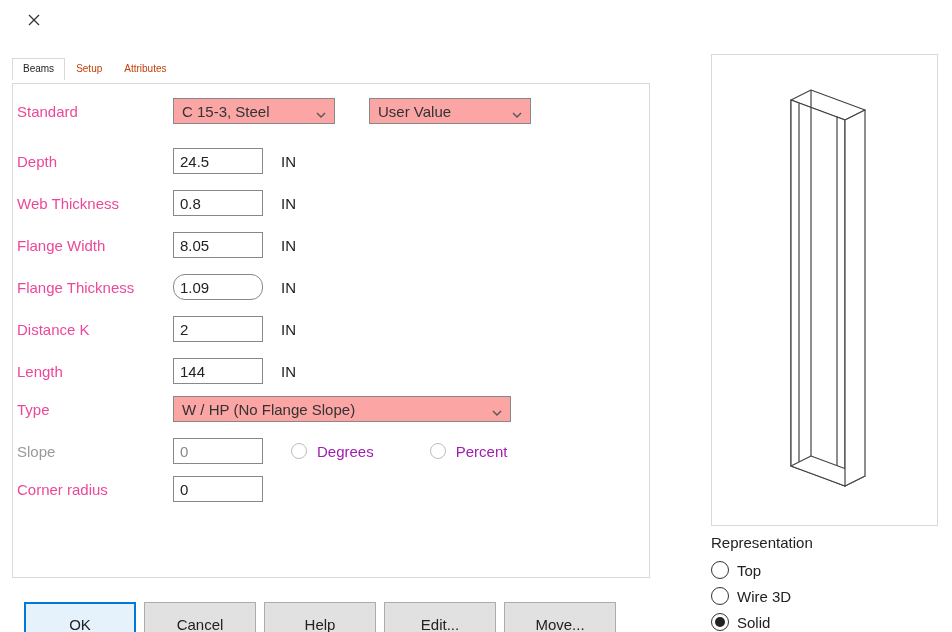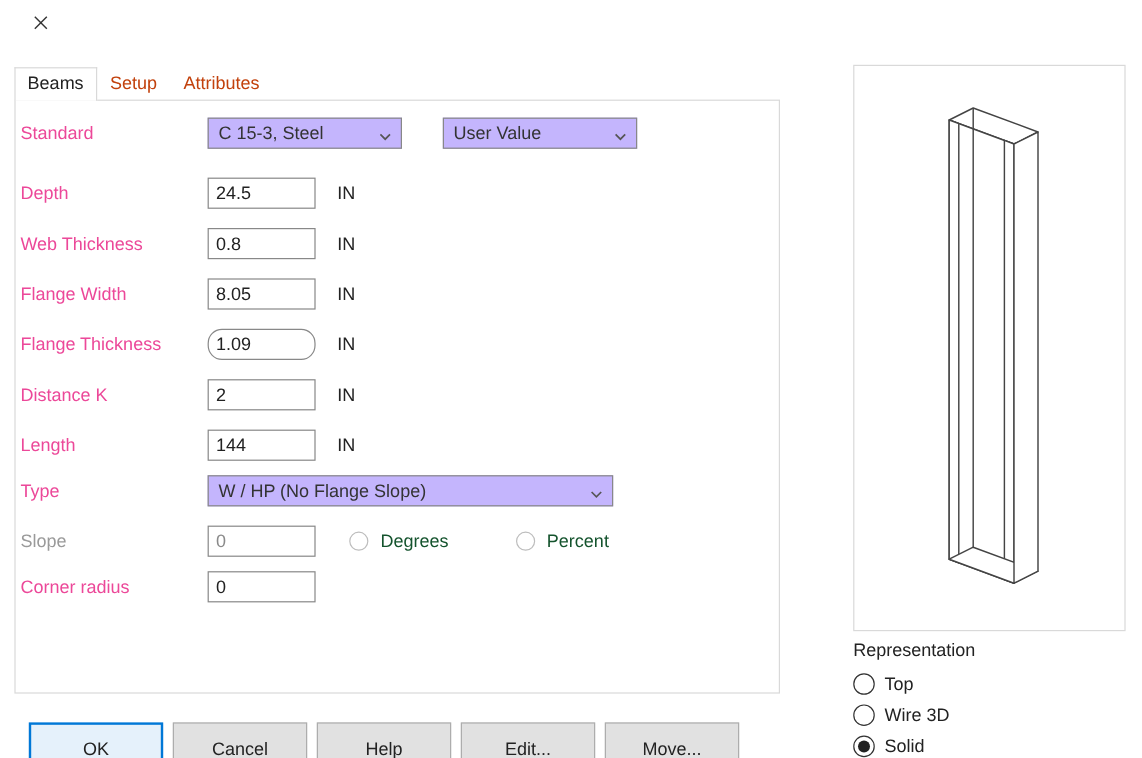--- a/index.html
+++ b/index.html
@@ -40,23 +40,23 @@
   }
   .left-pane {
     position: absolute;
     top: 14px;
     left: 12px;
     width: 638px;
     height: 524px;
   }
   .tabstrip {
     display: flex;
-    align-items: flex-end;
+    align-items: center;
     height: 30px;
-    font-size: 15px;
+    font-size: 10px;
   }
   .tab {
     padding: 4px 10px 6px 10px;
     border: 1px solid transparent;
     border-bottom: none;
     color: #c2410c;
     cursor: pointer;
     position: relative;
   }
   .tab.active {
@@ -103,21 +103,21 @@
     font-size: 15px;
     color: #222;
     outline: none;
   }
   input[type=text][disabled] {
     color: #8a8a8a;
   }
   .select {
     height: 26px;
     border: 1px solid #888;
-    background: #c4b5fd;
+    background: #fca5a5;
     display: flex; align-items: center;
     padding: 0 8px;
     font-size: 15px;
     color: #333;
     cursor: pointer;
     position: relative;
   }
   .select .chev {
     position: absolute;
     right: 8px;
@@ -131,21 +131,21 @@
     cursor: pointer;
   }
   .radio .dot {
     width: 16px; height: 16px;
     border: 1px solid #888;
     border-radius: 50%;
     display: inline-flex; align-items: center; justify-content: center;
     background: #fff;
   }
   .radio.disabled .dot { border-color: #bdbdbd; }
-  .radio.disabled { color: #14532d; cursor: default; gap: 10px;}
+  .radio.disabled { color: #a21caf; cursor: default; gap: 10px;}
   .buttons {
     position: absolute;
     left: 12px;
     top: 548px;
     display: flex;
     gap: 8px;
   }
   .btn {
     width: 112px; height: 44px;
     border: 1px solid #adadad;

